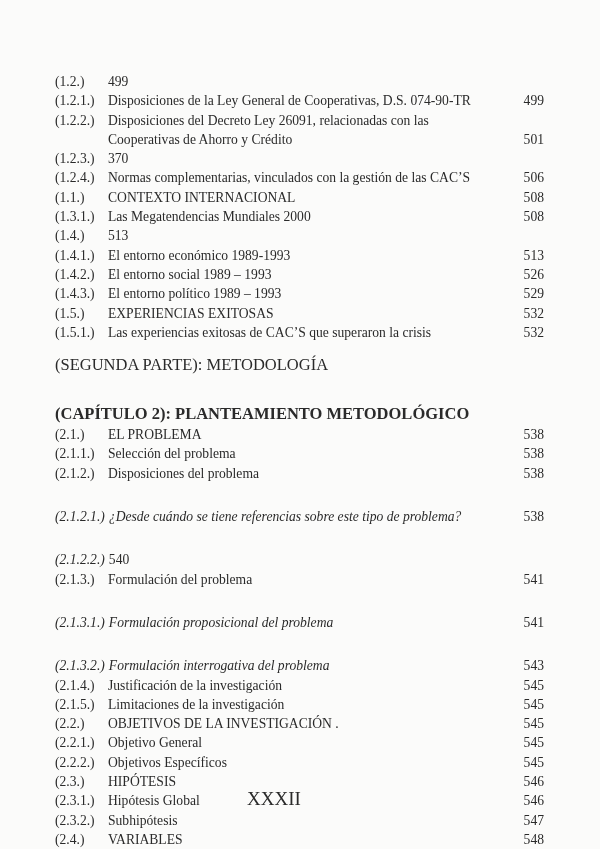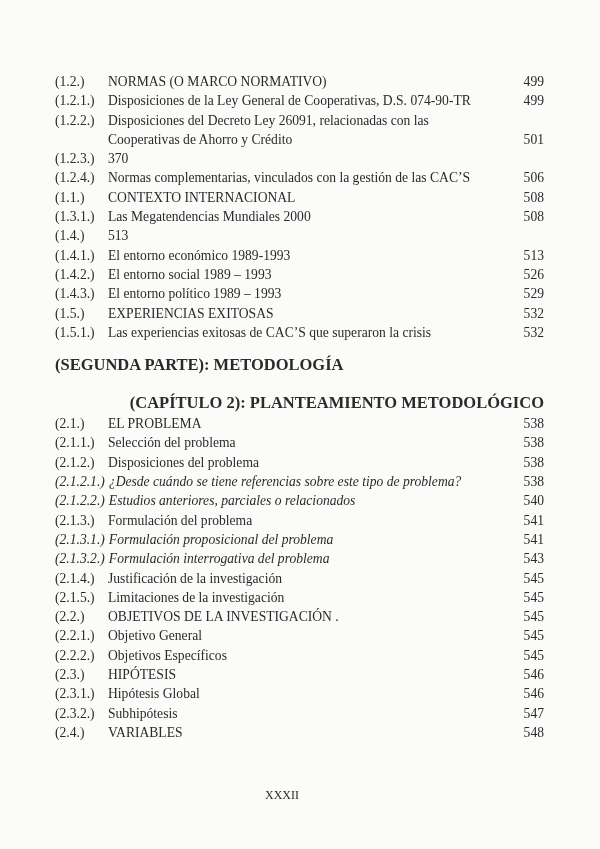--- a/index.html
+++ b/index.html
@@ -29,53 +29,51 @@
   }
   .row .title {
     flex: 1 1 auto;
     padding-right: 24px;
   }
   .row .page {
     flex: 0 0 auto;
     text-align: right;
     align-self: flex-end;
   }
-  .row.italic .num, .row.italic .title { font-style: italic; }
+  .row.italic .num, .row.italic .title { font-style: italic; margin-top: 24px; }
   .row.italic .num { flex: 0 0 auto; padding-right: 4px; }
   .part-heading {
-    font-weight: bold;
+    font-weight: normal;
     font-size: 16.5px;
     line-height: 20px;
     margin-top: 13px;
-    margin-bottom: 18px;
+    margin-bottom: 29px;
   }
   .chapter-heading {
     font-weight: bold;
     font-size: 16.5px;
     line-height: 20px;
     margin-top: 2px;
     margin-bottom: 1px;
-    text-align: right;
   }
   .footer {
     position: absolute;
-    left: 8px; width: 548px;
+    left: 0; width: 548px;
     top: 788px;
     text-align: center;
-    font-size: 12px;
+    font-size: 19px;
   }
 </style>
 </head>
 <body>
 
 <div class="toc">
   <div id="group1">
       <div class="row">
         <span class="num">(1.2.)</span>
-        <span class="title">NORMAS (O MARCO NORMATIVO)</span>
         <span class="page">499</span>
       </div>
       <div class="row">
         <span class="num">(1.2.1.)</span>
         <span class="title">Disposiciones de la Ley General de Cooperativas,  D.S. 074-90-TR</span>
         <span class="page">499</span>
       </div>
       <div class="row">
         <span class="num">(1.2.2.)</span>
         <span class="title">Disposiciones del Decreto Ley 26091, relacionadas con las Cooperativas de Ahorro y Crédito</span>
@@ -148,21 +146,20 @@
         <span class="title">Disposiciones del problema</span>
         <span class="page">538</span>
       </div>
       <div class="row italic">
         <span class="num">(2.1.2.1.)</span>
         <span class="title">¿Desde cuándo se tiene referencias sobre este tipo de problema?</span>
         <span class="page">538</span>
       </div>
       <div class="row italic">
         <span class="num">(2.1.2.2.)</span>
-        <span class="title">Estudios anteriores, parciales o relacionados</span>
         <span class="page">540</span>
       </div>
       <div class="row">
         <span class="num">(2.1.3.)</span>
         <span class="title">Formulación del problema</span>
         <span class="page">541</span>
       </div>
       <div class="row italic">
         <span class="num">(2.1.3.1.)</span>
         <span class="title">Formulación proposicional del problema</span>

